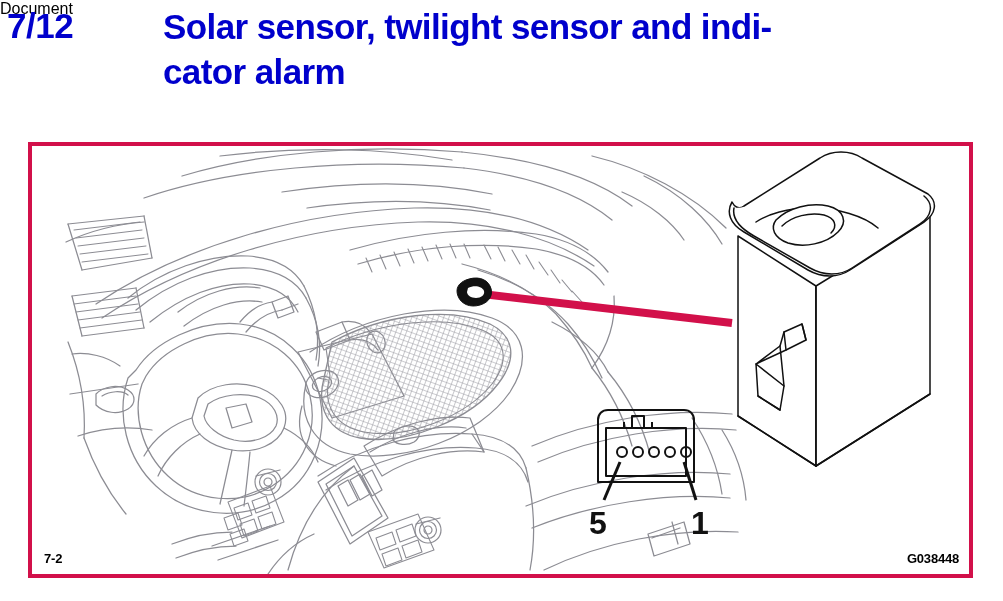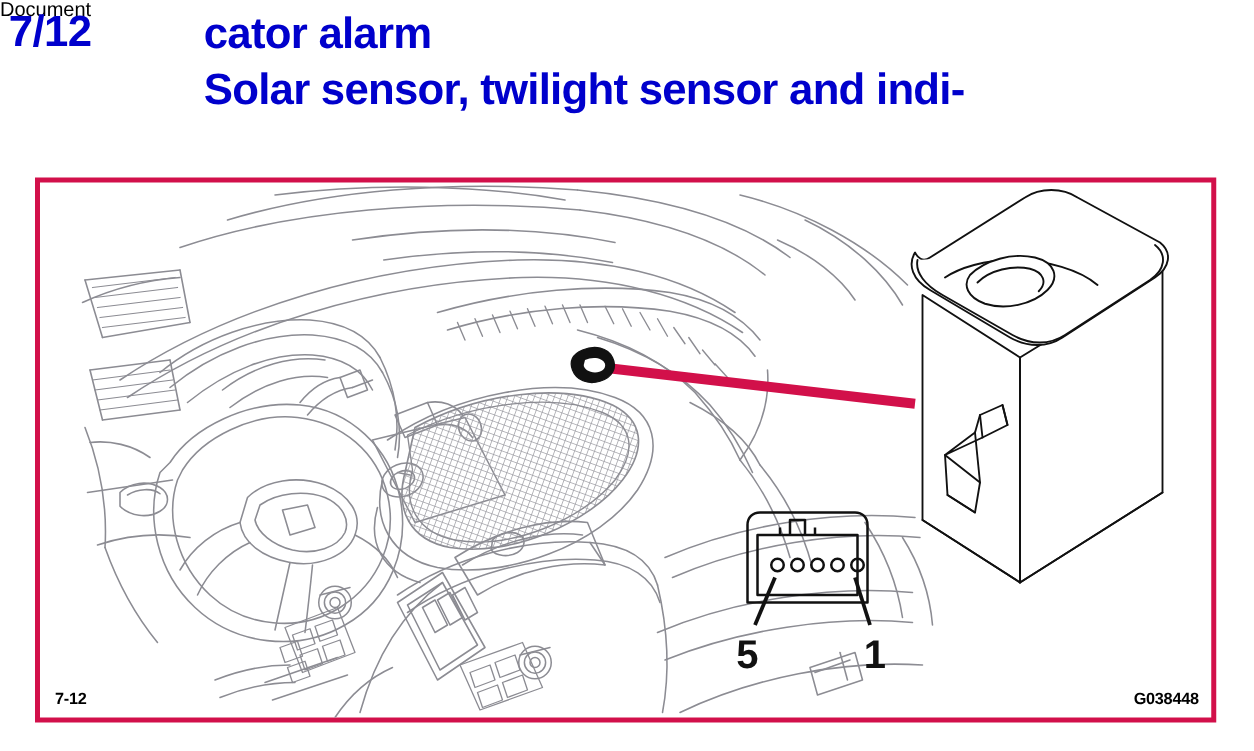--- a/index.html
+++ b/index.html
@@ -91,22 +91,22 @@
 </style>
 </head>
 <body>
 
 
 
 
 <div id="header">
   <div id="page-ref" style="color: rgb(0, 0, 204);">7/12</div>
   <div id="doc-title" style="color: rgb(0, 0, 204);">
+    <div>Solar sensor, twilight sensor and indi-</div>
     <div>cator alarm</div>
-    <div>Solar sensor, twilight sensor and indi-</div>
   </div>
 </div>
 
 
 <div id="figure-frame" style="border-color: rgb(210, 16, 74);">
 
   <svg id="figure-canvas" viewBox="0 0 937 428" xmlns="http://www.w3.org/2000/svg">
 
     <defs>
       <pattern id="mesh" width="5" height="5" patternUnits="userSpaceOnUse" patternTransform="rotate(20)">
@@ -394,20 +394,20 @@
       </g>
 
       <path d="M588,316 L572,354" stroke-width="3"></path>
       <path d="M652,316 L664,354" stroke-width="3"></path>
     </g>
 
     <text x="566" y="388" text-anchor="middle" font-family="Liberation Sans, sans-serif" font-size="32" font-weight="bold" fill="#111111">5</text>
     <text x="668" y="388" text-anchor="middle" font-family="Liberation Sans, sans-serif" font-size="32" font-weight="bold" fill="#111111">1</text>
   </svg>
 
-  <div id="fig-page-num">7-12</div>
+  <div id="fig-page-num">7-2</div>
 
   <div id="fig-code">G038448</div>
 </div>
 
 
 
 <domain>Document</domain>
 
 </body></html>

